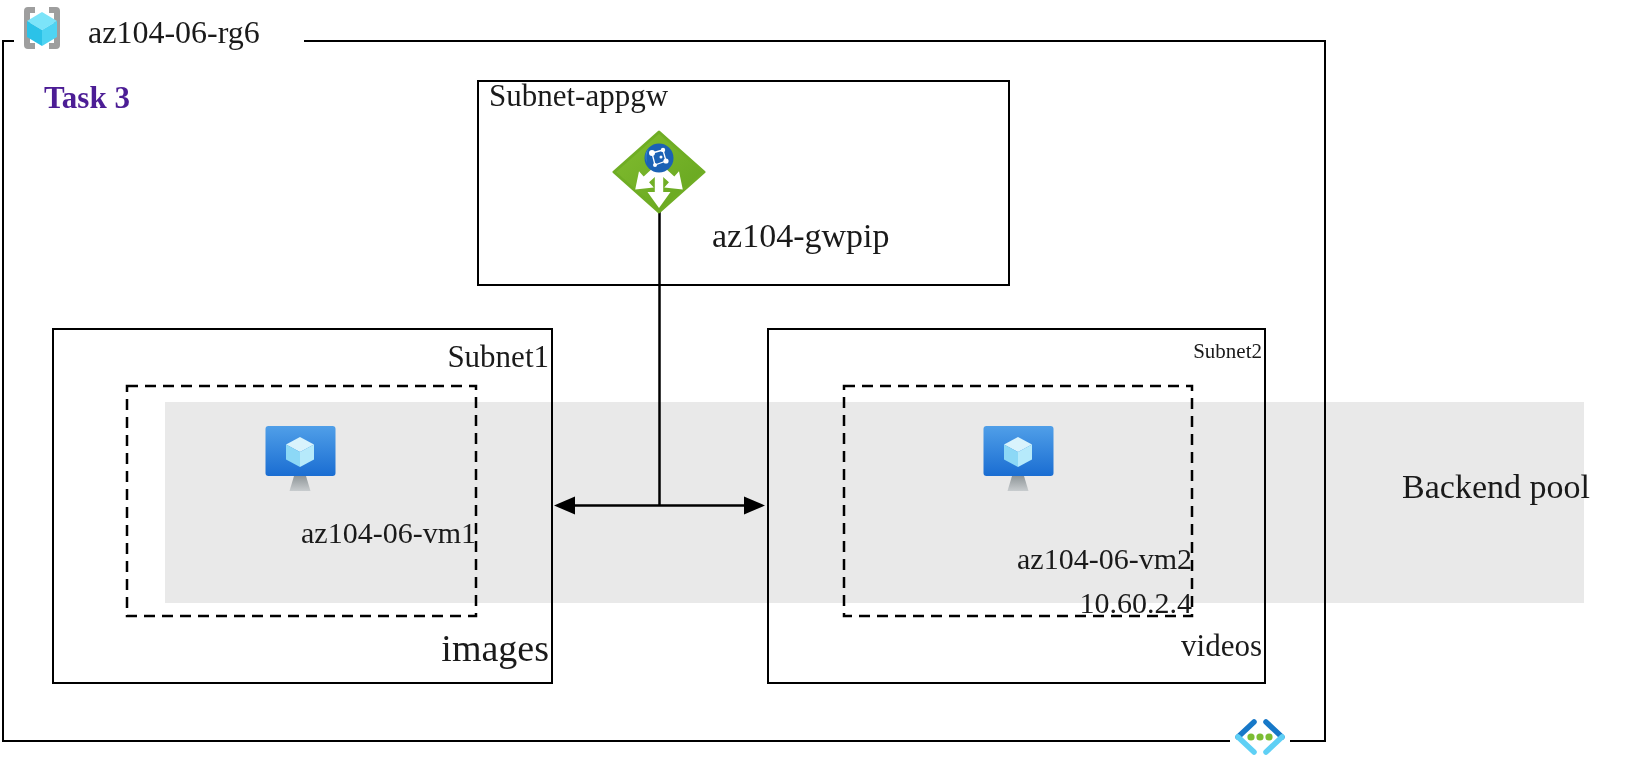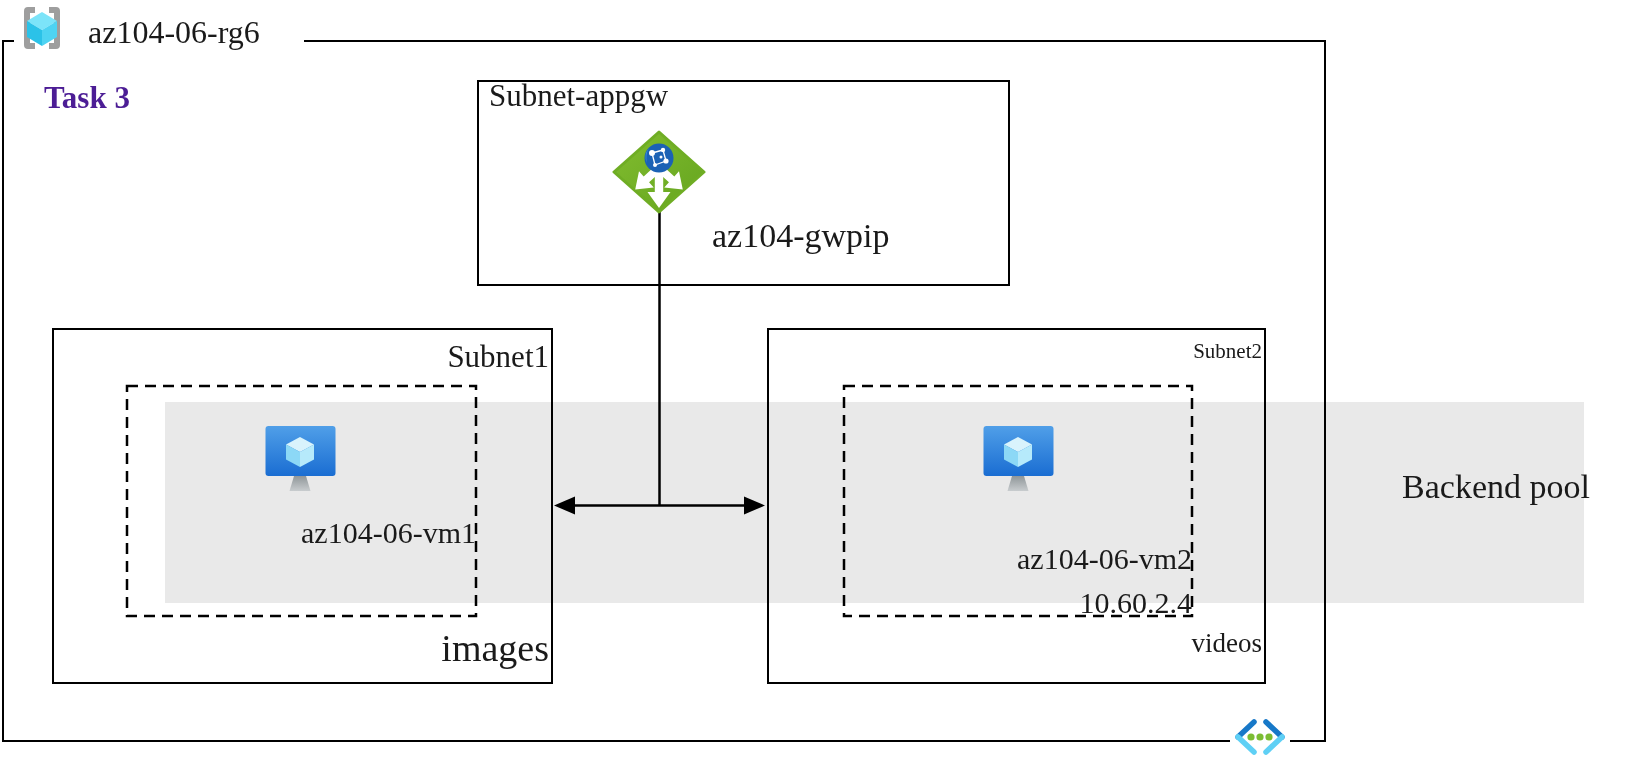--- a/index.html
+++ b/index.html
@@ -23,21 +23,21 @@
   .rg-title{left:88px;top:14px;font-size:32px;}
   .task{left:44px;top:80px;font-size:31px;font-weight:bold;color:#4c1d95;}
   .appgw-title{left:489px;top:78px;font-size:31px;}
   .gw-line1{left:712px;top:147px;font-size:30px;}
   .gw-line2{left:712px;top:184px;font-size:34px;margin-top:33px;}
   .subnet1-title{left:52px;width:497px;top:339px;font-size:31px;}
   .subnet2-title{left:767px;width:495px;top:339px;font-size:21px;}
   .vm1-block{left:127px;width:349px;top:511px;font-size:30px;line-height:44px;}
   .vm2-block{left:844px;width:348px;top:511px;font-size:30px;line-height:44px;margin-top:26px;}
   .images-lbl{left:52px;width:497px;top:626px;font-size:38px;}
-  .videos-lbl{left:767px;width:495px;top:628px;font-size:27px;}
+  .videos-lbl{left:767px;width:495px;top:628px;font-size:31px;}
   .backend-lbl{left:1334px;width:256px;top:468px;font-size:34px;}
 
   .overlay{left:0;top:0;width:1625px;height:761px;pointer-events:none;}
   .icon{pointer-events:none;}
 </style>
 </head>
 <body>
 
 <div class="canvas">
 

